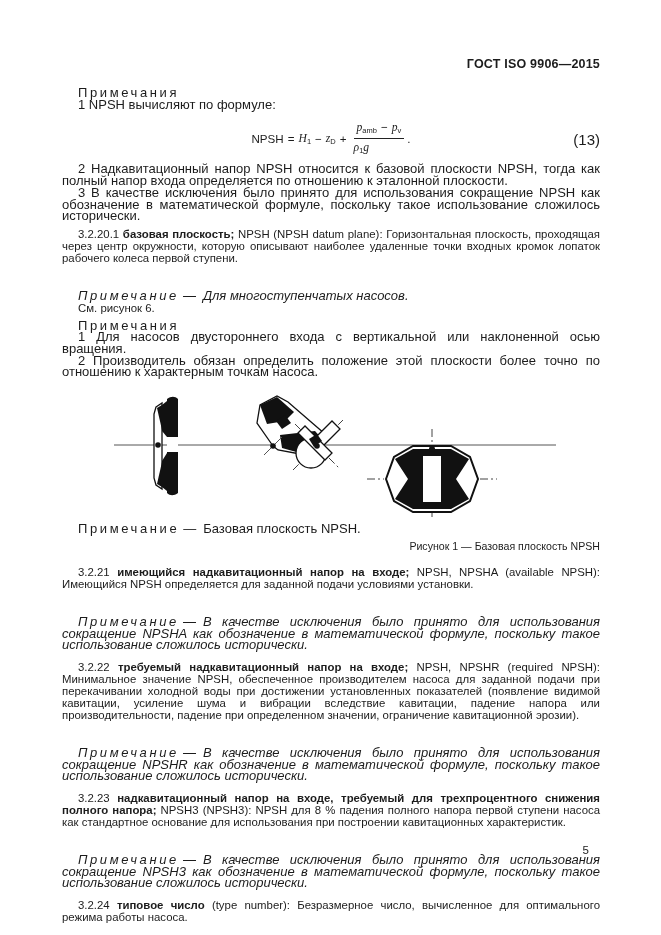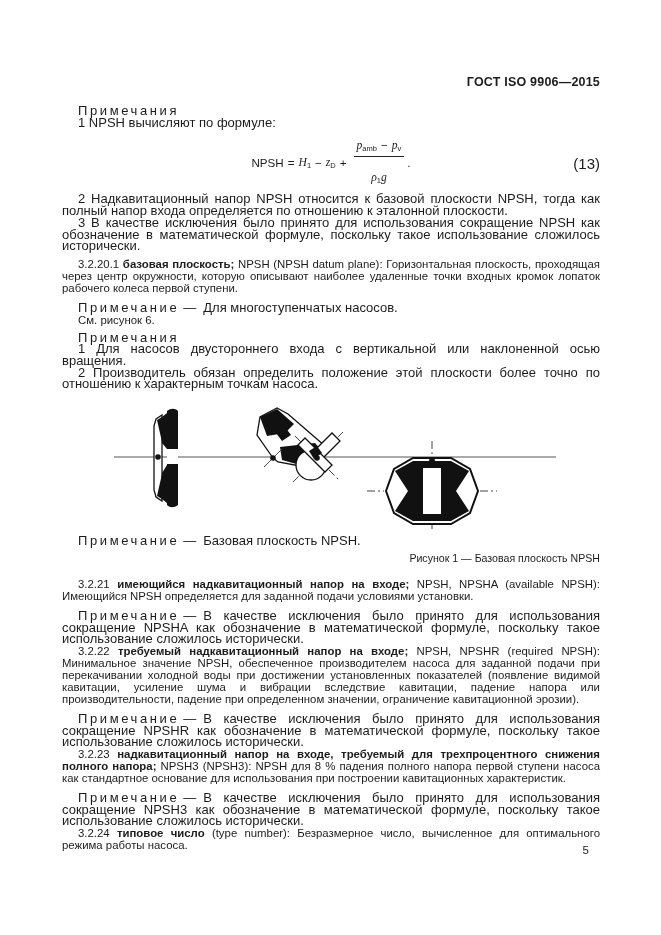--- a/index.html
+++ b/index.html
@@ -5,46 +5,46 @@
   html,body { margin:0; padding:0; background:#ffffff; }
   .page {
     position:relative;
     width:661px; height:935px;
     background:#ffffff;
     font-family:"Liberation Sans", sans-serif;
     color:#1c1c1c;
     overflow:hidden;
   }
   .content {
-    position:absolute; left:62px; top:18px; width:538px;
+    position:absolute; left:62px; top:0; width:538px;
   }
   .doc-header {
     padding-top:57px;
     text-align:right;
     font-size:12.5px; font-weight:bold;
     letter-spacing:.2px;
   }
   p { margin:0; }
   .body  { font-size:11.4px; line-height:12px; text-align:justify; text-indent:16px; }
   .note  { font-size:13px; line-height:11.7px; text-align:justify; text-indent:16px; }
   .nl    { letter-spacing:2.6px; }
   .nd    { margin:0 7px 0 4px; }
-  .mt16 { margin-top:16px; } .mt14 { margin-top:14px; } .mt10 { }
-  .mt8  { margin-top:8px; }  .mt6  { margin-top:6px; }  .mt3  { margin-top:3px; }
+  .mt16 { margin-top:16px; } .mt14 { margin-top:14px; } .mt10 { margin-top:10px; }
+  .mt8  { margin-top:26px;font-style:italic; }  .mt6  { margin-top:6px; }  .mt3  { margin-top:3px; }
 
   
   .formula-row {
     position:relative; display:flex; justify-content:center; align-items:center;
     margin:10px 0 6px; min-height:36px; font-size:11.6px;
   }
   .formula { display:inline-flex; align-items:center; white-space:pre; }
   .formula i { font-style:italic; font-family:"Liberation Serif", serif; }
   .formula sub { font-size:7.5px; vertical-align:-2px; }
   .fop { margin:0 4px; }
-  .frac { display:inline-flex; flex-direction:column; align-items:center; margin:0 3px; line-height:13px;gap:12px; }
+  .frac { display:inline-flex; flex-direction:column; margin:0 3px; line-height:13px; }
   .frac .num { border-bottom:1px solid #222; padding:0 3px 1px; }
   .frac .den { padding-top:1px; }
   .formula-number { position:absolute; right:0; top:50%; transform:translateY(-50%); font-size:15px; }
 
   
   .figure-wrap { margin-top:15px; margin-left:48px; }
   .fig-svg { display:block; }
   .fig-caption { text-align:right; font-size:10.6px; margin-top:5px; }
   .thin { stroke:#555; stroke-width:1; }
   .ol   { fill:#ffffff; stroke:#111; stroke-width:1.3; }

